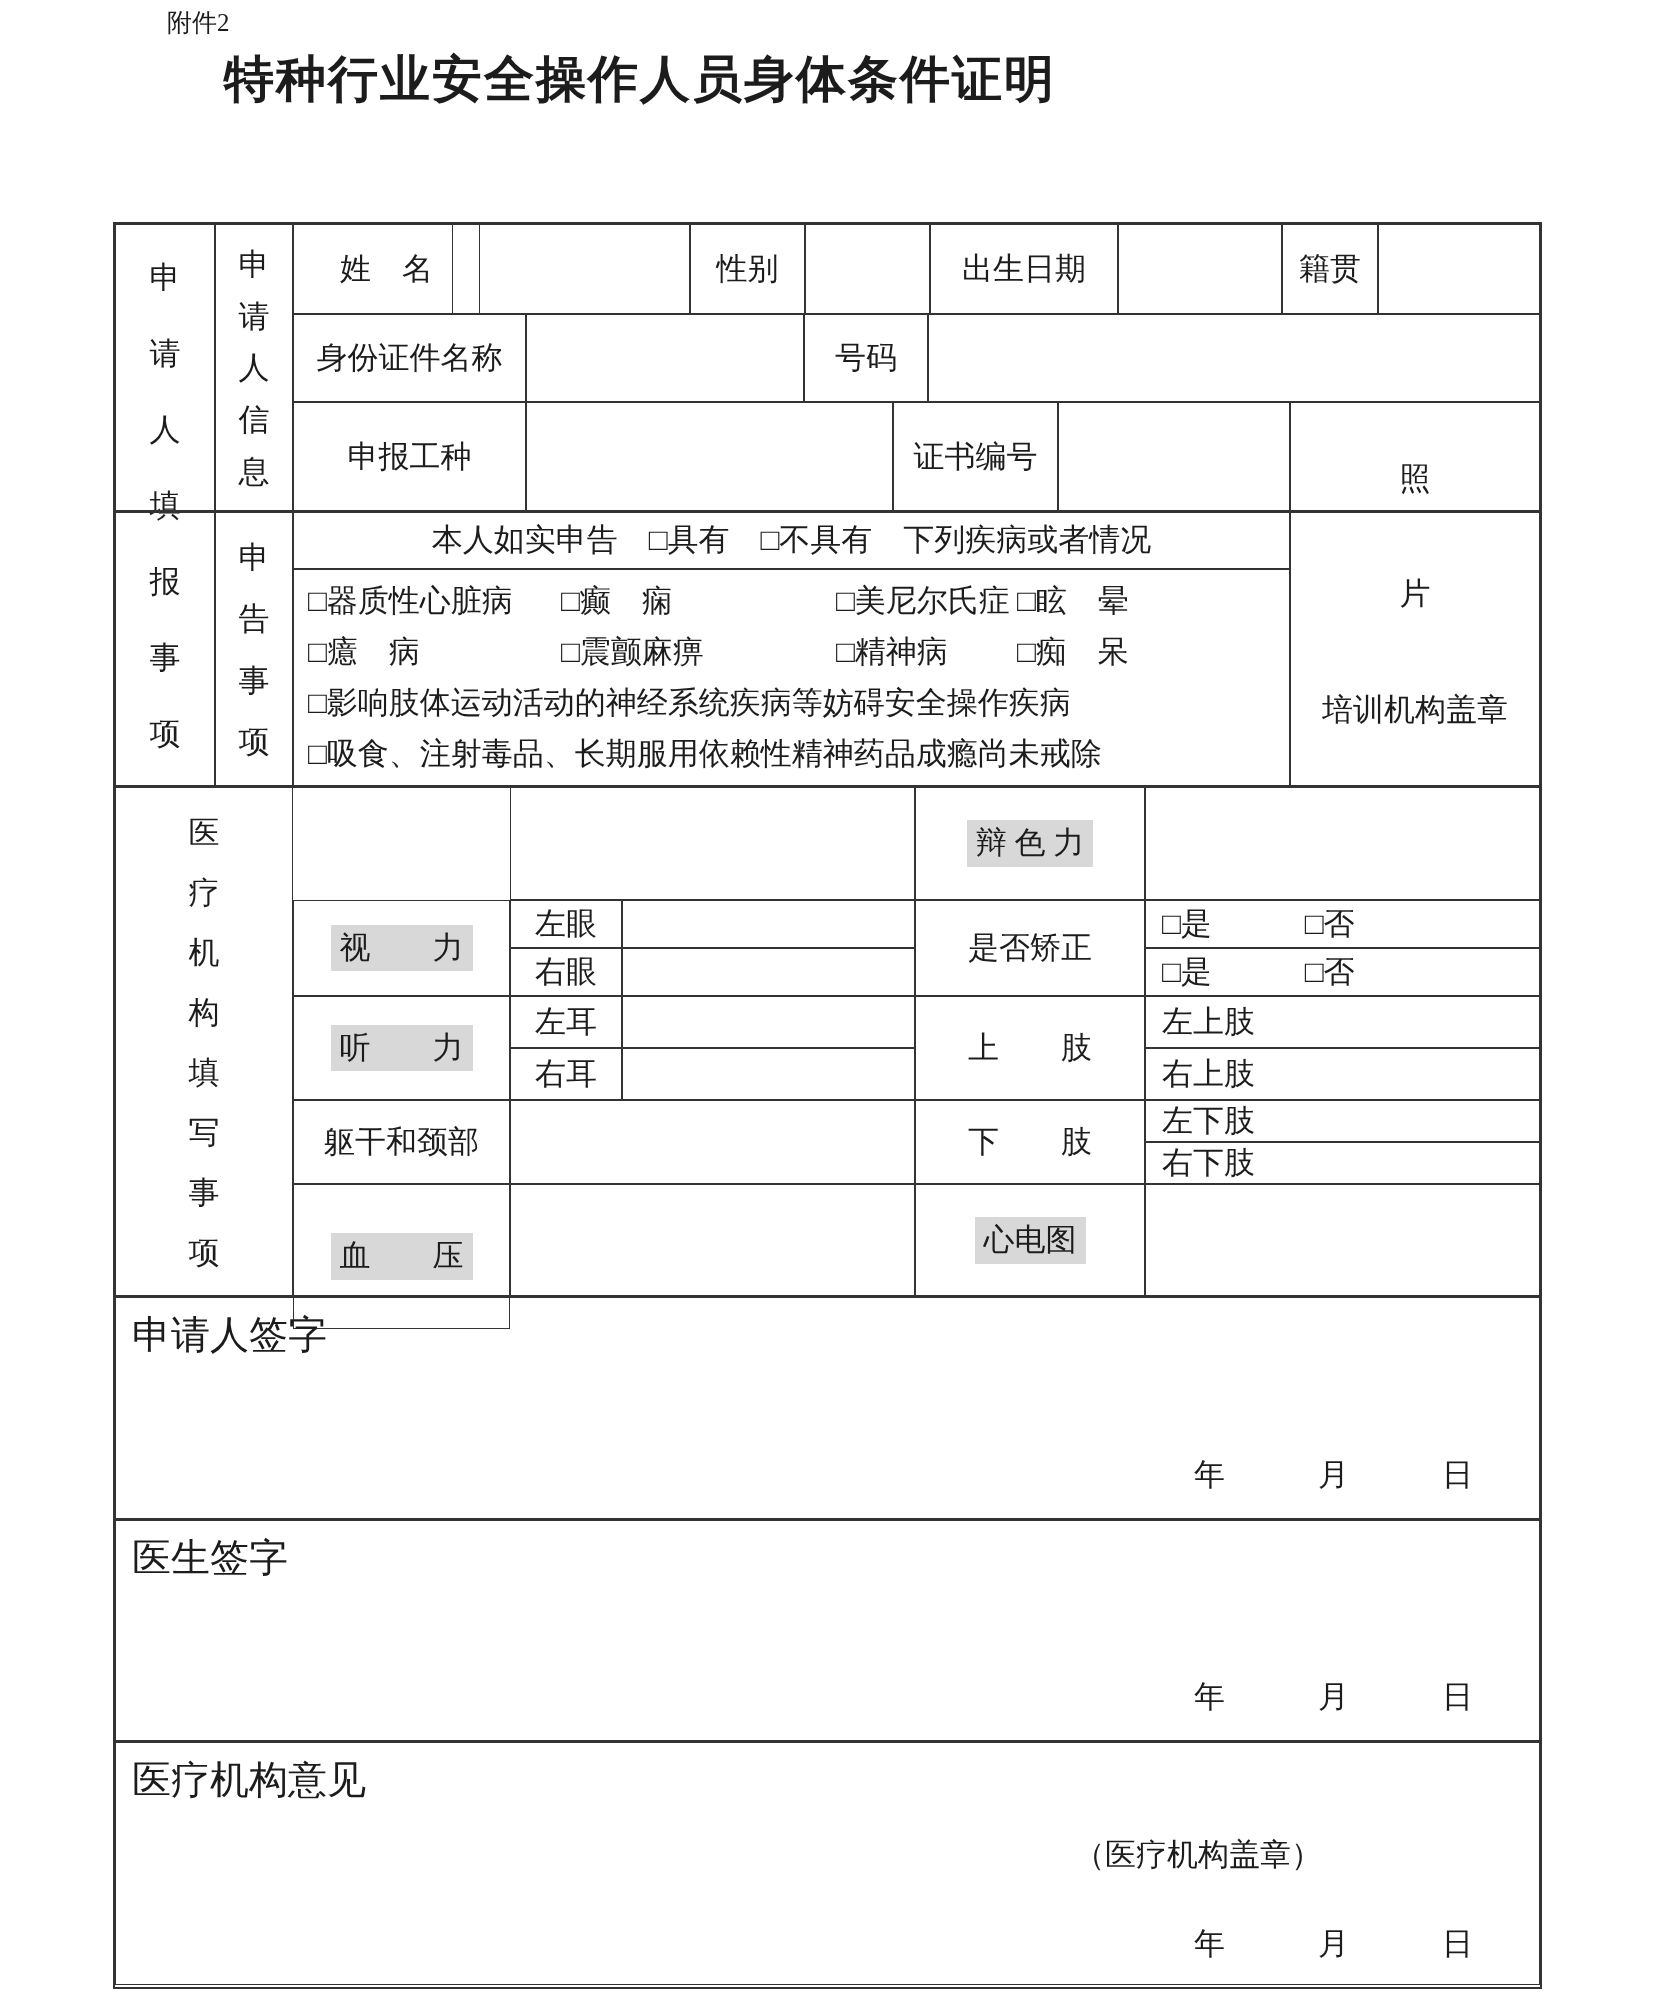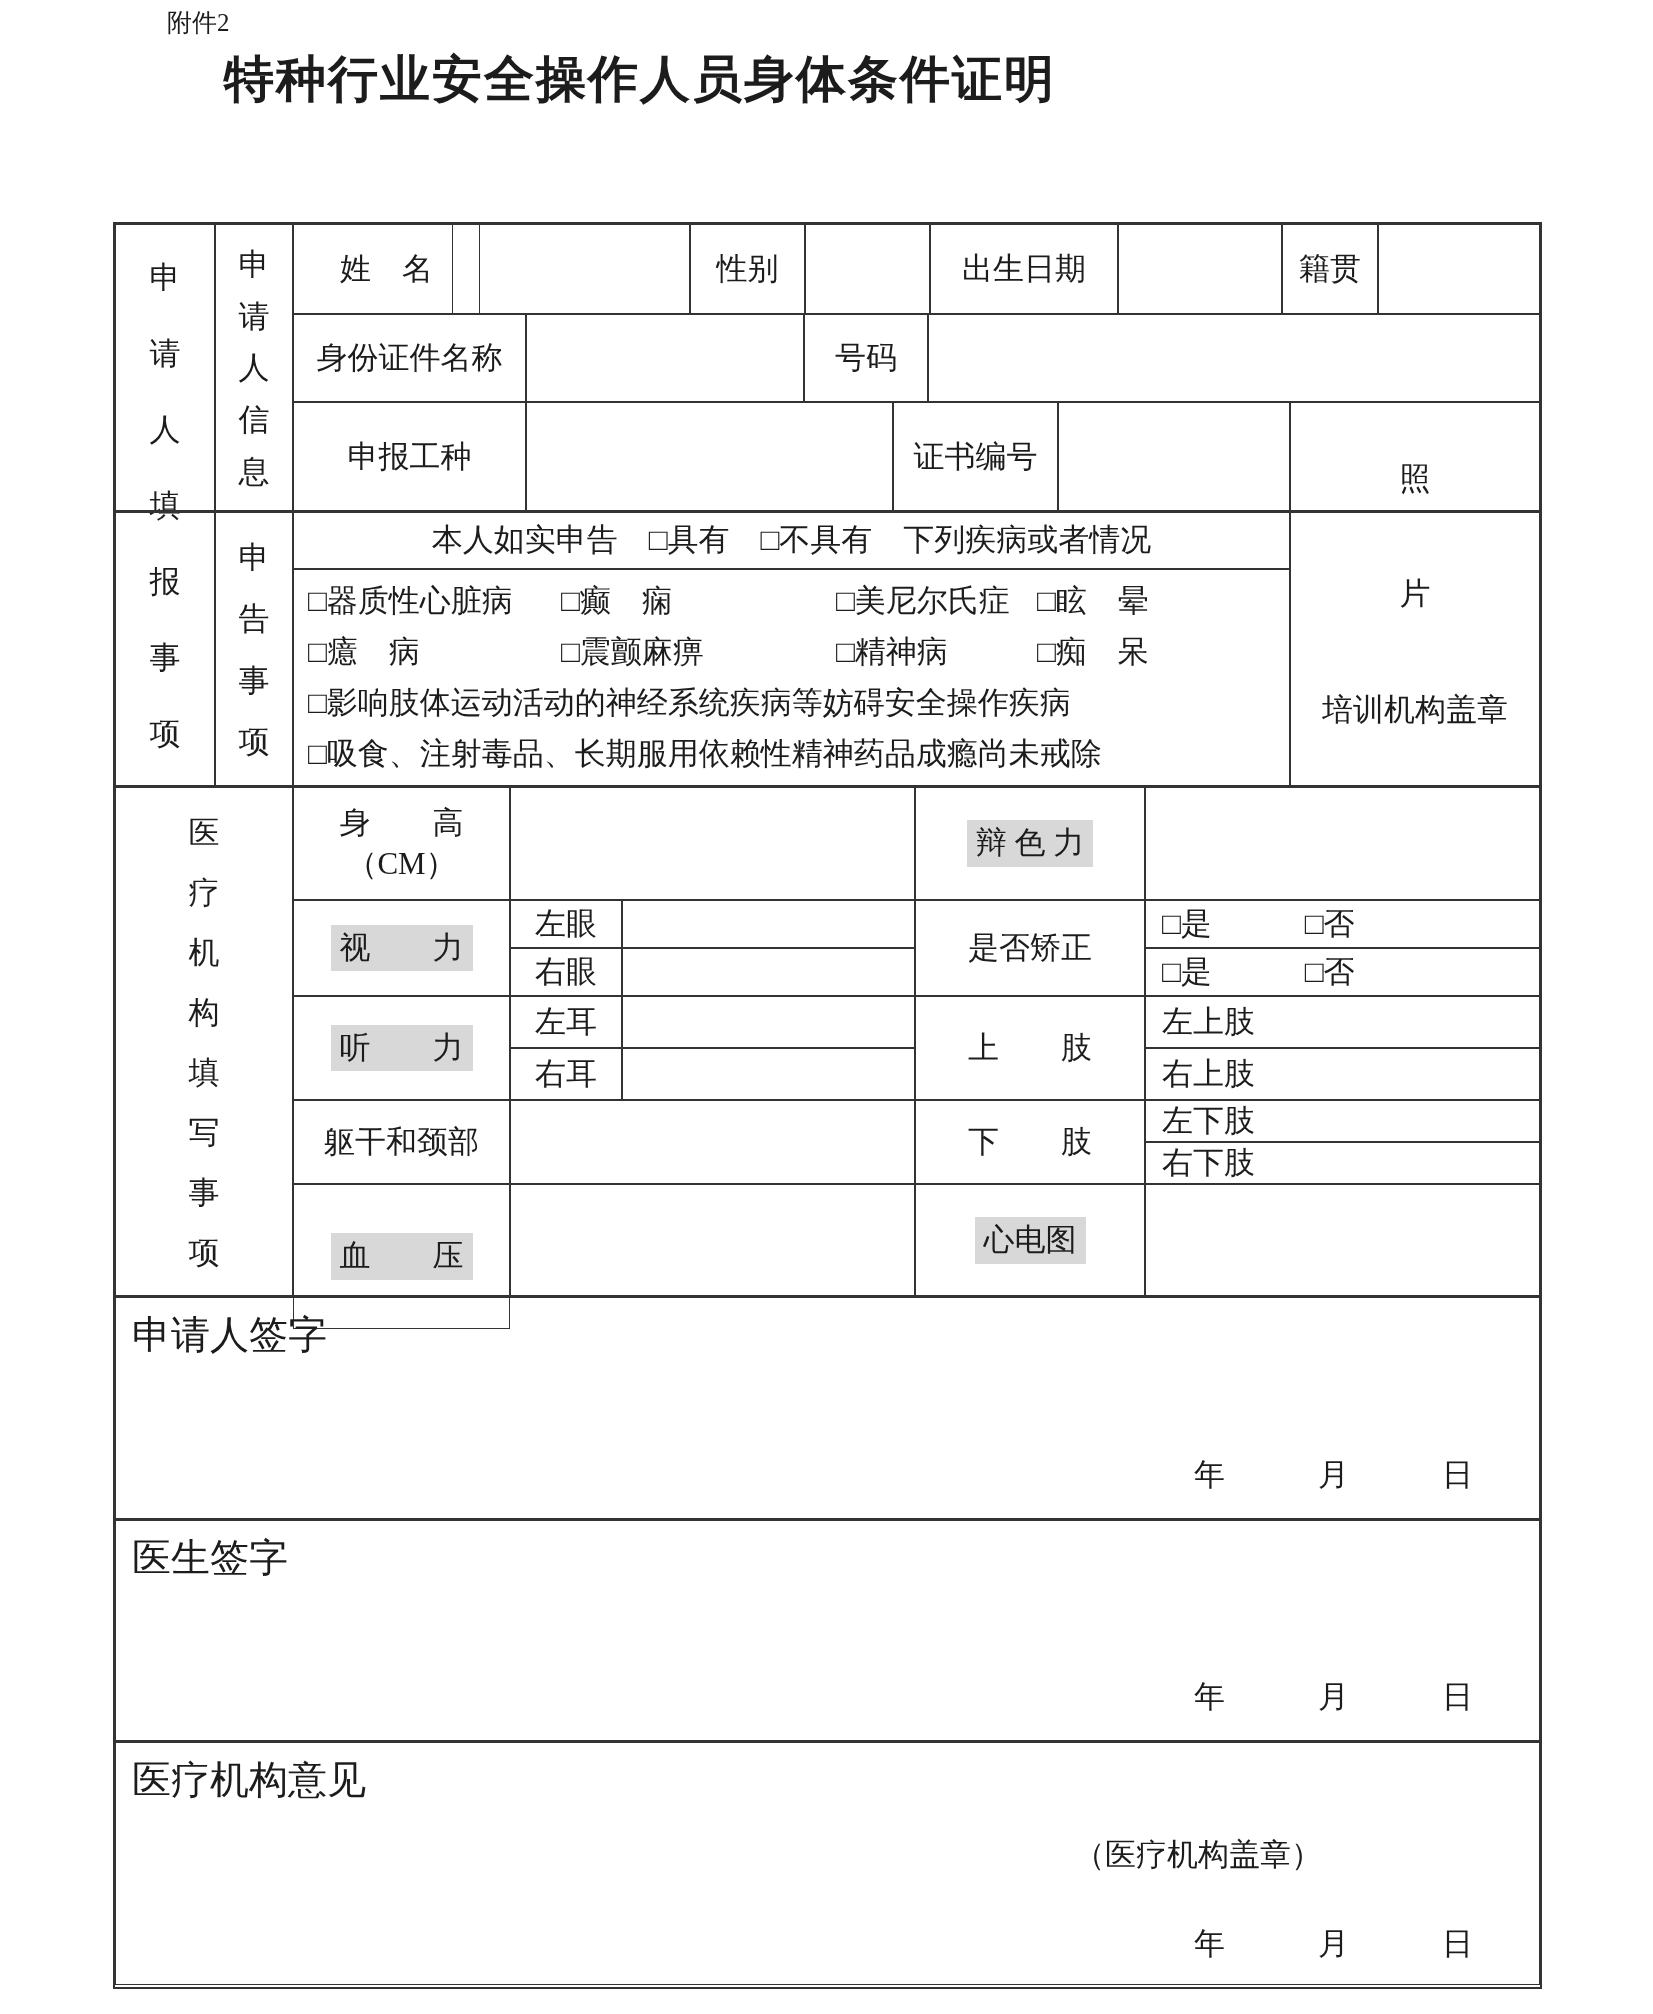--- a/index.html
+++ b/index.html
@@ -20,21 +20,21 @@
   .leftpad{justify-content:flex-start;padding-left:16px;}
   .vtext{flex-direction:column;justify-content:space-around;padding:14px 0;}
   .vtext div{line-height:1;}
   .hl{background:var(--highlight);padding:3px 9px;}
   .block{display:block;}
   .sig-label{position:absolute;left:16px;top:12px;font-size:39px;}
   .date-line{position:absolute;right:0;bottom:24px;width:100%;box-sizing:border-box;text-align:right;padding-right:66px;font-size:31px;}
   .seal{position:absolute;left:958px;top:92px;font-size:31px;}
   .declare-body{flex-direction:column;align-items:stretch;justify-content:space-around;padding:6px 8px 6px 14px;white-space:pre;}
   .drow{display:flex;}
-  .dc0{width:253px;}.dc1{width:275px;}.dc2{width:201px;}.dc3{flex:1;}
+  .dc0{width:253px;}.dc1{width:275px;}.dc2{width:181px;}.dc3{flex:1;}
   .thick-h{position:absolute;left:-2px;width:1429px;height:3px;background:var(--line);z-index:5;}
   .photo{flex-direction:column;justify-content:space-around;padding:18px 0;}
 </style>
 </head>
 <body>
 
 <div class="attachment">附件2</div>
 <h1 class="title">特种行业安全操作人员身体条件证明</h1>
 
 <div class="form">
@@ -79,24 +79,20 @@
     <div class="drow">
       <span class="dc0">□癔　病</span>
       <span class="dc1">□震颤麻痹</span>
       <span class="dc2">□精神病</span>
       <span class="dc3">□痴　呆</span>
     </div>
     <div>□影响肢体运动活动的神经系统疾病等妨碍安全操作疾病</div>
     <div>□吸食、注射毒品、长期服用依赖性精神药品成瘾尚未戒除</div>
   </div>
 
-  <div class="cell col" style="left:178px;top:563px;width:217px;height:113px;">
-    <div>身　　高</div>
-    <div>（CM）</div>
-  </div>
   <div class="cell" style="left:395px;top:563px;width:405px;height:113px;"></div>
   <div class="cell" style="left:800px;top:563px;width:230px;height:113px;"><span class="hl">辩 色 力</span></div>
   <div class="cell" style="left:1030px;top:563px;width:395px;height:113px;"></div>
 
   <div class="cell" style="left:178px;top:676px;width:217px;height:96px;"><span class="hl">视　　力</span></div>
   <div class="cell" style="left:395px;top:676px;width:112px;height:48px;">左眼</div>
   <div class="cell" style="left:507px;top:676px;width:293px;height:48px;"></div>
   <div class="cell" style="left:395px;top:724px;width:112px;height:48px;">右眼</div>
   <div class="cell" style="left:507px;top:724px;width:293px;height:48px;"></div>
   <div class="cell" style="left:800px;top:676px;width:230px;height:96px;">是否矫正</div>

